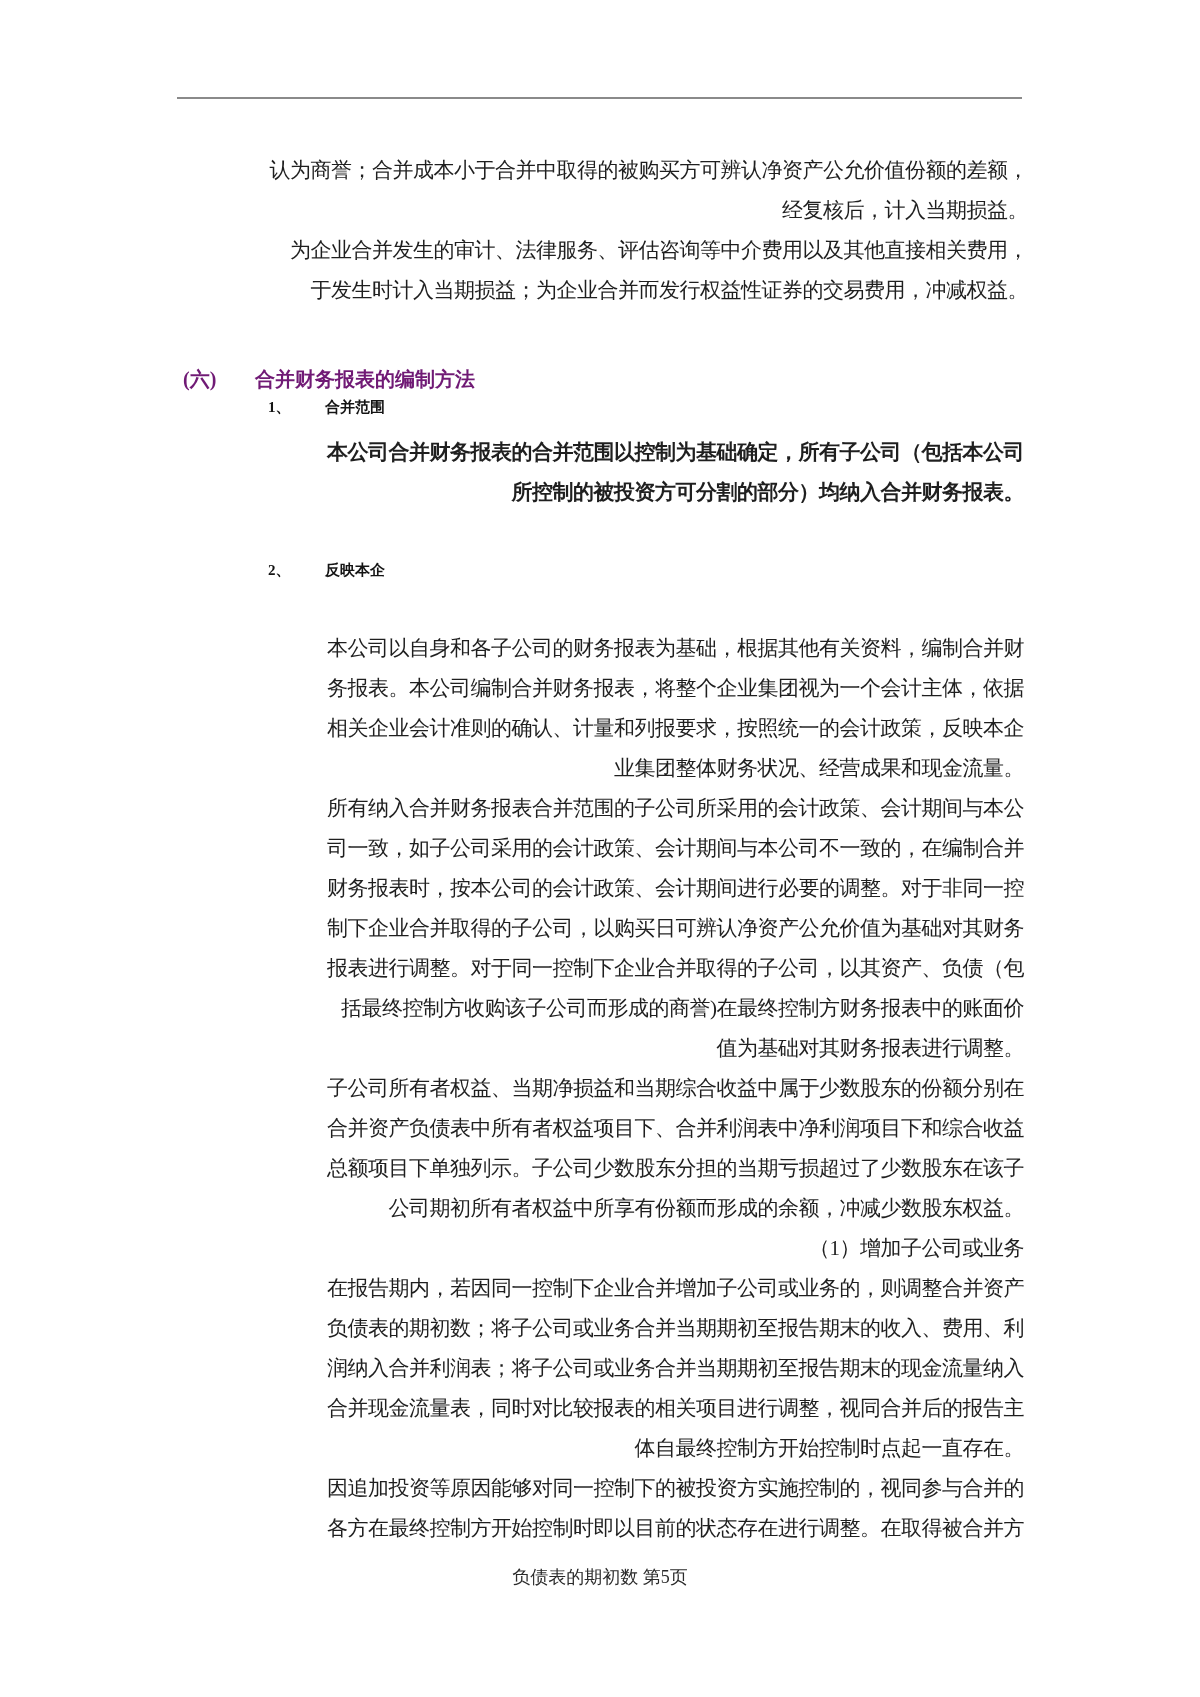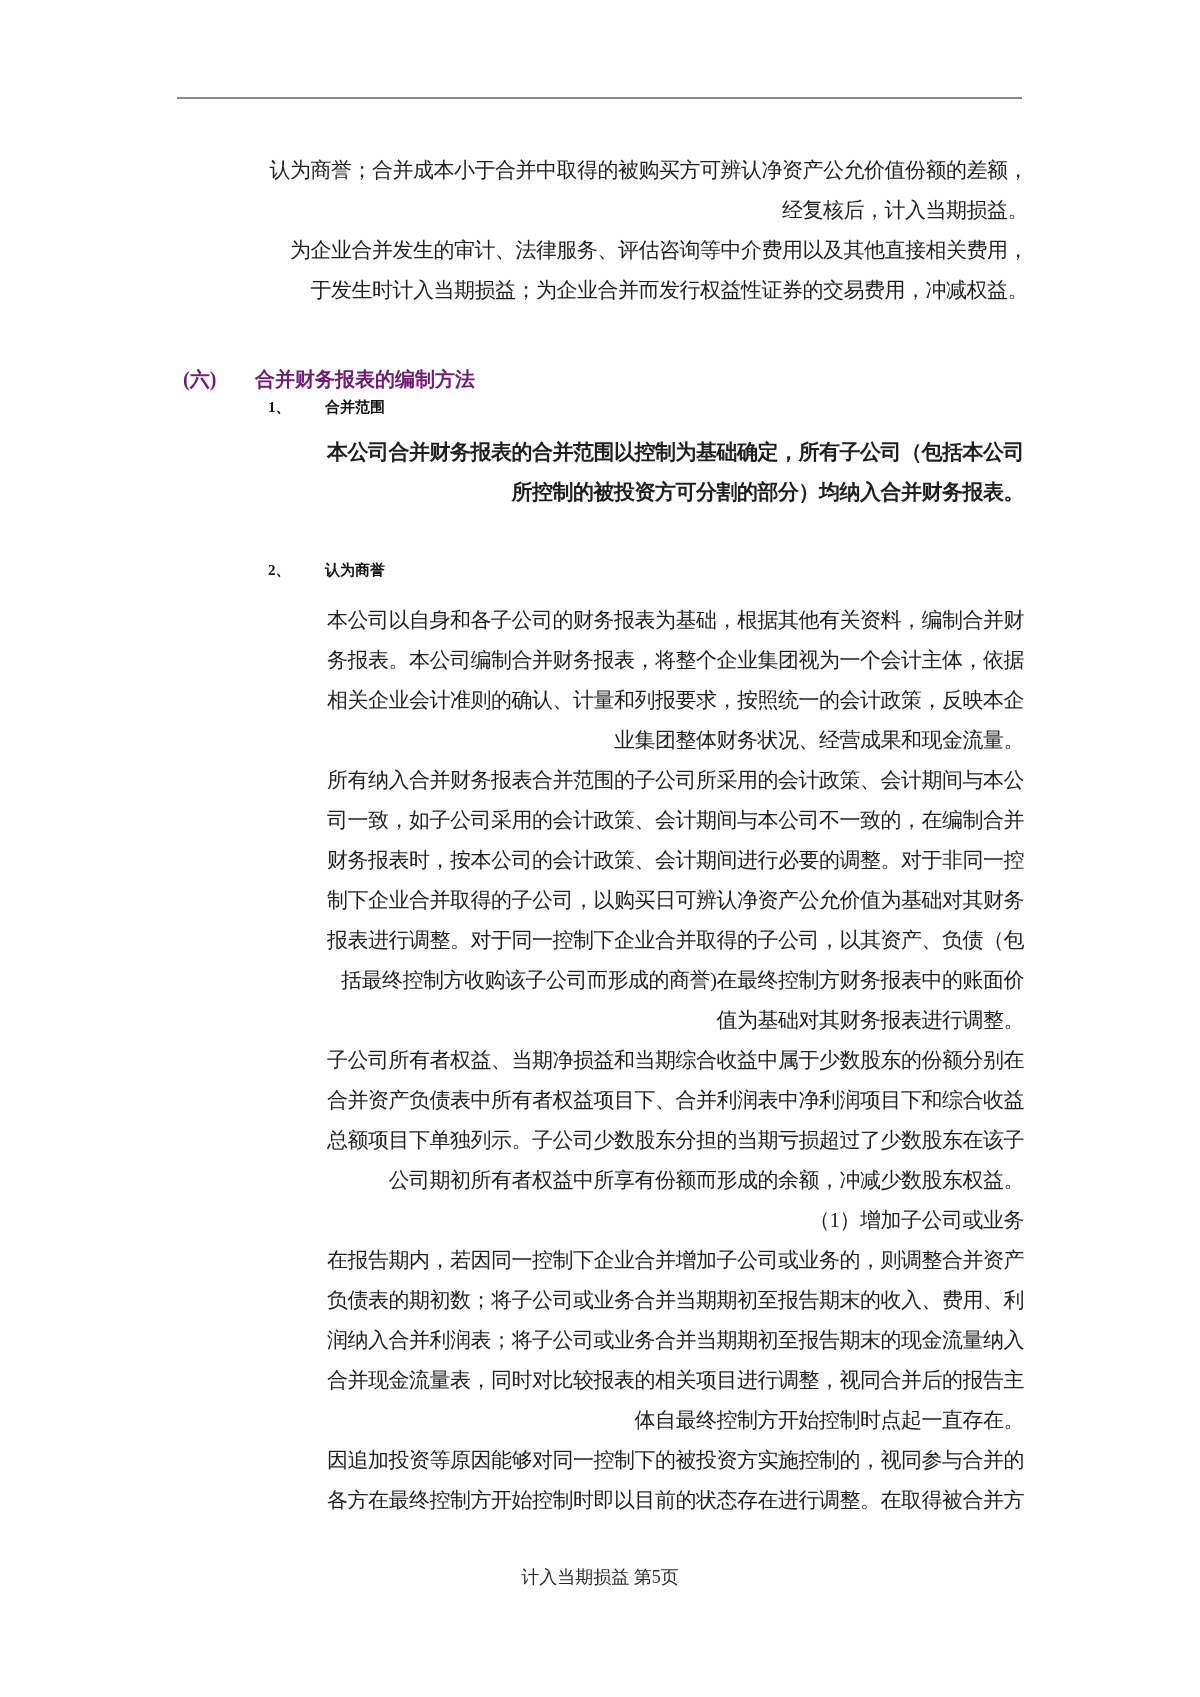--- a/index.html
+++ b/index.html
@@ -64,21 +64,21 @@
     width: 57px;
   }
   .sub-heading-1 { top: 394px; }
   .sub-heading-2 { top: 557px; }
   .sub-body {
     position: absolute;
     left: 310px;
     width: 714px;
   }
   .sub-body-1 { top: 432px; font-weight: bold; }
-  .sub-body-2 { top: 600px; }
+  .sub-body-2 { top: 628px; }
   .page-footer {
     position: absolute;
     left: 0;
     top: 1565px;
     width: 1200px;
     text-align: center;
     font-size: 18px;
     line-height: 24px;
     color: #2a2a2a;
   }
@@ -100,21 +100,21 @@
   </div>
 
   <div class="sub-heading sub-heading-1">
     <span class="sub-num">1、</span><span class="sub-title">合并范围</span>
   </div>
 
   <div class="para sub-body sub-body-1">本公司合并财务报表的合并范围以控制为基础确定，所有子公司（包括本公司
 所控制的被投资方可分割的部分）均纳入合并财务报表。</div>
 
   <div class="sub-heading sub-heading-2">
-    <span class="sub-num">2、</span><span class="sub-title">认为商誉</span>
+    <span class="sub-num">2、</span><span class="sub-title">反映本企</span>
   </div>
 
   <div class="para sub-body sub-body-2">本公司以自身和各子公司的财务报表为基础，根据其他有关资料，编制合并财
 务报表。本公司编制合并财务报表，将整个企业集团视为一个会计主体，依据
 相关企业会计准则的确认、计量和列报要求，按照统一的会计政策，反映本企
 业集团整体财务状况、经营成果和现金流量。
 所有纳入合并财务报表合并范围的子公司所采用的会计政策、会计期间与本公
 司一致，如子公司采用的会计政策、会计期间与本公司不一致的，在编制合并
 财务报表时，按本公司的会计政策、会计期间进行必要的调整。对于非同一控
 制下企业合并取得的子公司，以购买日可辨认净资产公允价值为基础对其财务
@@ -127,15 +127,15 @@
 公司期初所有者权益中所享有份额而形成的余额，冲减少数股东权益。
 （1）增加子公司或业务
 在报告期内，若因同一控制下企业合并增加子公司或业务的，则调整合并资产
 负债表的期初数；将子公司或业务合并当期期初至报告期末的收入、费用、利
 润纳入合并利润表；将子公司或业务合并当期期初至报告期末的现金流量纳入
 合并现金流量表，同时对比较报表的相关项目进行调整，视同合并后的报告主
 体自最终控制方开始控制时点起一直存在。
 因追加投资等原因能够对同一控制下的被投资方实施控制的，视同参与合并的
 各方在最终控制方开始控制时即以目前的状态存在进行调整。在取得被合并方</div>
 
-  <div class="page-footer">计入当期损益 第5页</div>
+  <div class="page-footer">负债表的期初数 第5页</div>
 
 </div>
 
 </body></html>

